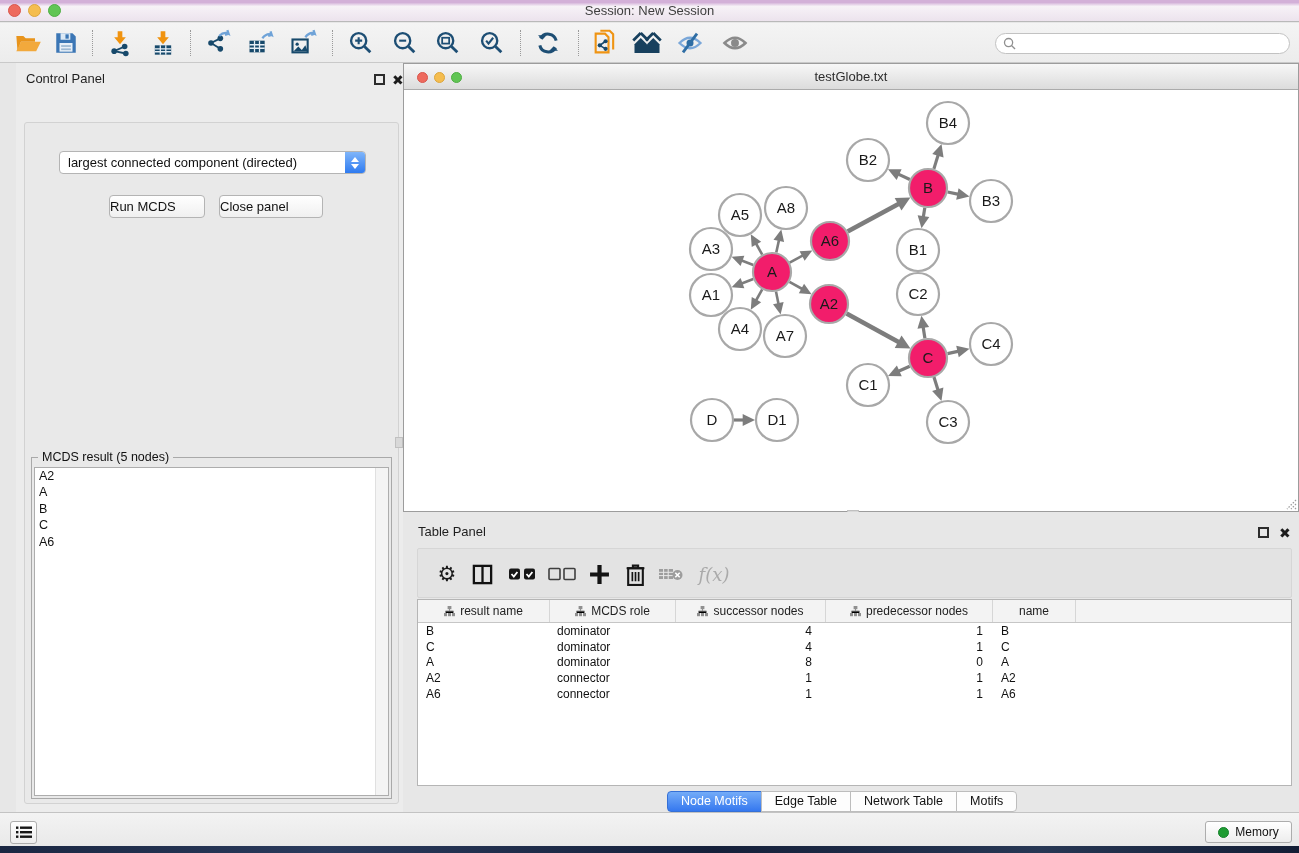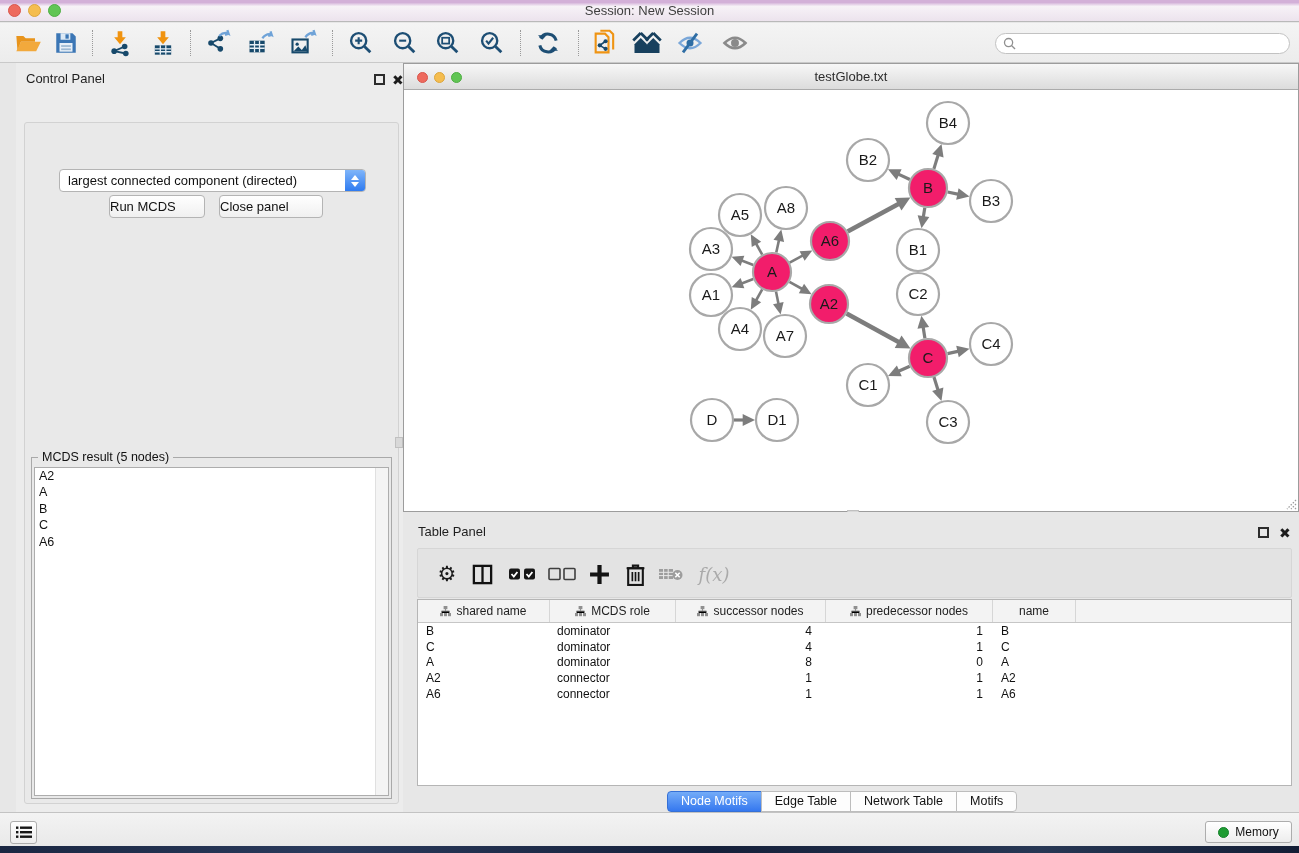--- a/index.html
+++ b/index.html
@@ -38,21 +38,21 @@
   .seg-tabs { position:absolute; left:73px; top:33px; display:flex; }
   .seg-tab { height:22px; line-height:20px; text-align:center; font-size:13px; color:#111; background:#fdfdfd;
     border:1px solid #bdbdbd; margin-left:-1px; padding:0 12px; }
   .seg-tab:first-child { border-radius:4px 0 0 4px; margin-left:0; }
   .seg-tab:last-child { border-radius:0 4px 4px 0; }
   .seg-tab.selected { background:linear-gradient(#74acf8,#3578ef); color:#fff; border-color:#3570d6; }
 
   .cp-body { position:absolute; left:8px; top:59px; width:375px; height:682px; background:#e9e9e9;
     border:1px solid #d2d2d2; border-radius:3px; }
   .opt-label { position:absolute; left:0; right:0; top:16px; text-align:center; font-size:13px; color:#111; }
-  .dropdown { position:absolute; left:34px; top:46px; width:307px; height:23px; background:#fff;
+  .dropdown { position:absolute; left:34px; top:28px; width:307px; height:23px; background:#fff;
     border:1px solid #b4b4b4; border-radius:4px; display:flex; align-items:center; }
   .dropdown .dval { flex:1; font-size:13px; color:#111; padding-left:8px; white-space:nowrap; overflow:hidden; }
   .dropdown .stepper { width:20px; height:21px; border-radius:0 3px 3px 0; background:linear-gradient(#7fb5fa,#2f7bf0);
     display:flex; flex-direction:column; align-items:center; justify-content:center; gap:2px; }
   .chev-up { width:0; height:0; border-left:4px solid transparent; border-right:4px solid transparent; border-bottom:5px solid #fff; }
   .chev-dn { width:0; height:0; border-left:4px solid transparent; border-right:4px solid transparent; border-top:5px solid #fff; }
   .btn { position:absolute; height:23px; background:linear-gradient(#ffffff,#f0f0f0); border:1px solid #b4b4b4;
     border-radius:4px; font-size:13px; color:#111; text-align:left; line-height:21px; }
 
   .result-box { position:absolute; left:6px; top:334px; width:361px; height:342px;
@@ -456,21 +456,21 @@
       <div class="ntable">
         <div class="thead">
           <div class="thcell" style="width:132px">
             <svg width="11" height="11" viewBox="0 0 11 11">
                 <rect x="3.6" y="0" width="3.8" height="3.2" fill="#8f8f8f"></rect>
                 <path d="M5.5 3 v2 M1.5 7 V5 h8 v2" stroke="#8f8f8f" stroke-width="1"></path>
                 <rect x="0" y="7" width="3" height="3.2" fill="#8f8f8f"></rect>
                 <rect x="4" y="7" width="3" height="3.2" fill="#8f8f8f"></rect>
                 <rect x="8" y="7" width="3" height="3.2" fill="#8f8f8f"></rect>
               </svg>
-            <span>shared name</span>
+            <span>result name</span>
           </div>
           <div class="thcell" style="width:126px">
             <svg width="11" height="11" viewBox="0 0 11 11">
                 <rect x="3.6" y="0" width="3.8" height="3.2" fill="#8f8f8f"></rect>
                 <path d="M5.5 3 v2 M1.5 7 V5 h8 v2" stroke="#8f8f8f" stroke-width="1"></path>
                 <rect x="0" y="7" width="3" height="3.2" fill="#8f8f8f"></rect>
                 <rect x="4" y="7" width="3" height="3.2" fill="#8f8f8f"></rect>
                 <rect x="8" y="7" width="3" height="3.2" fill="#8f8f8f"></rect>
               </svg>
             <span>MCDS role</span>

